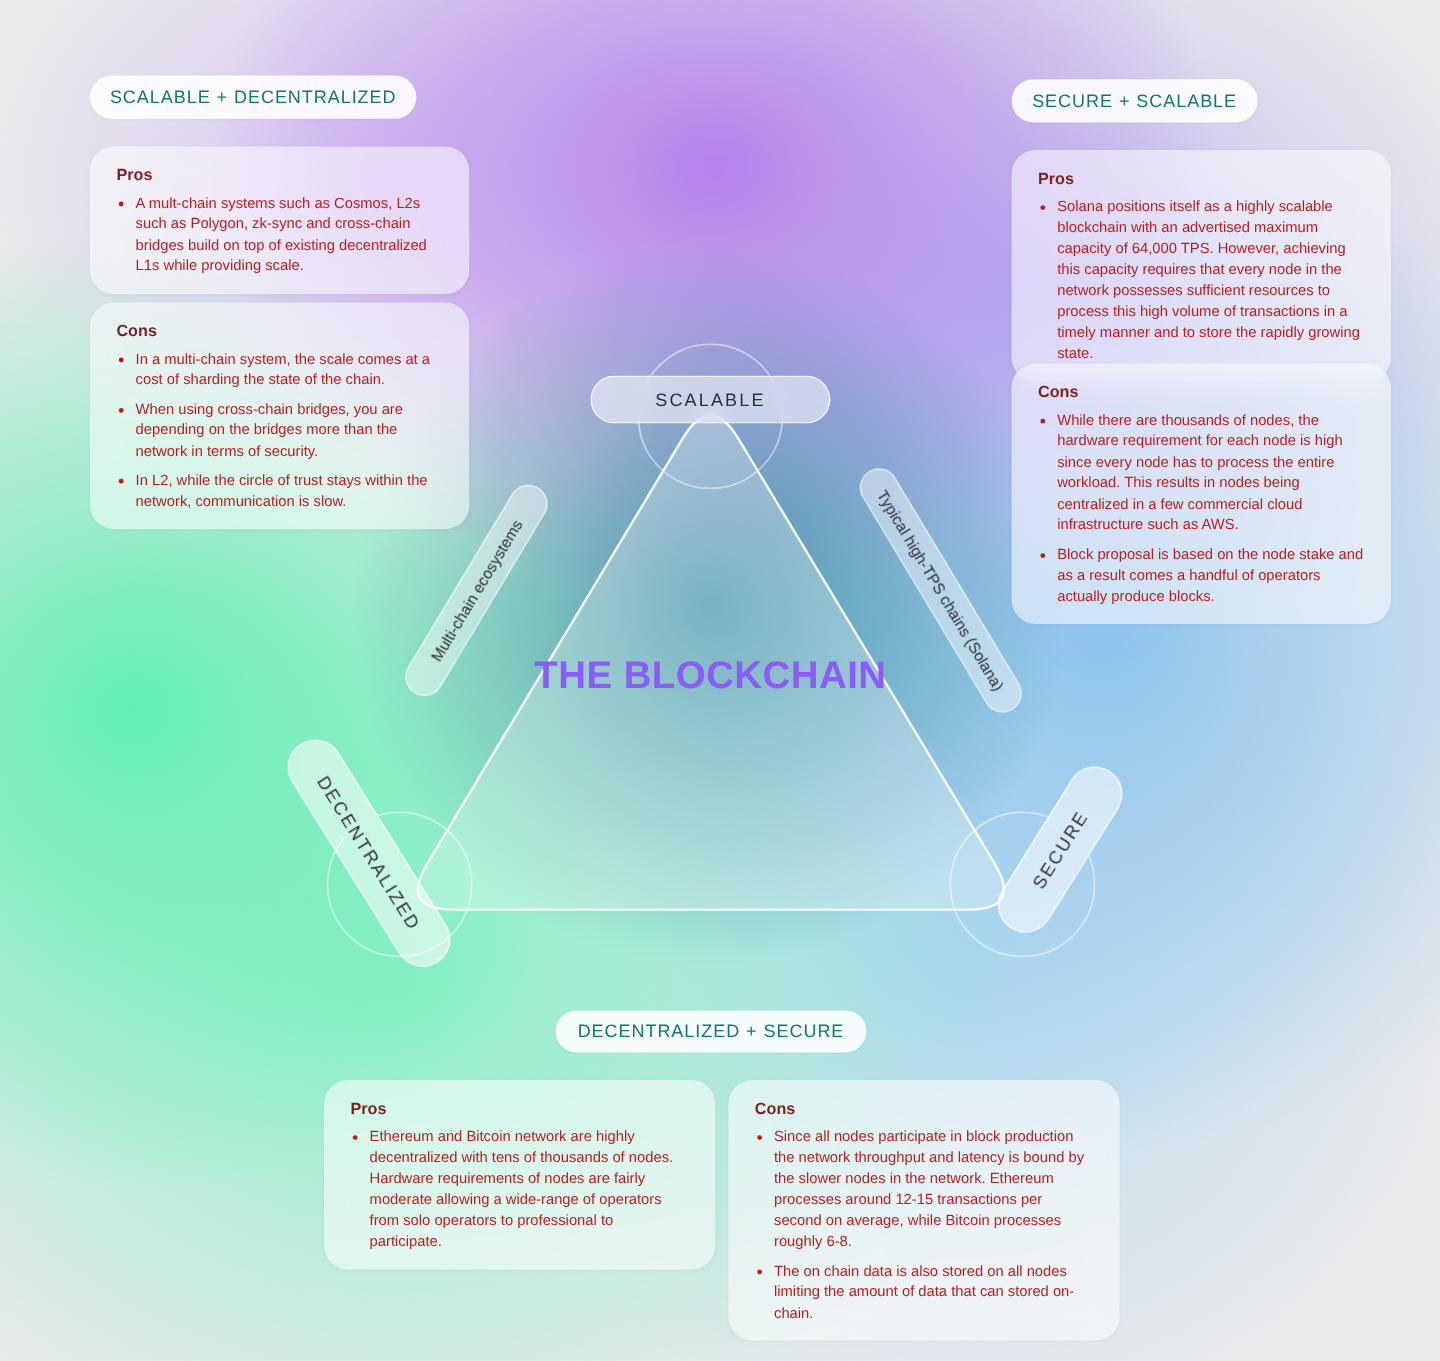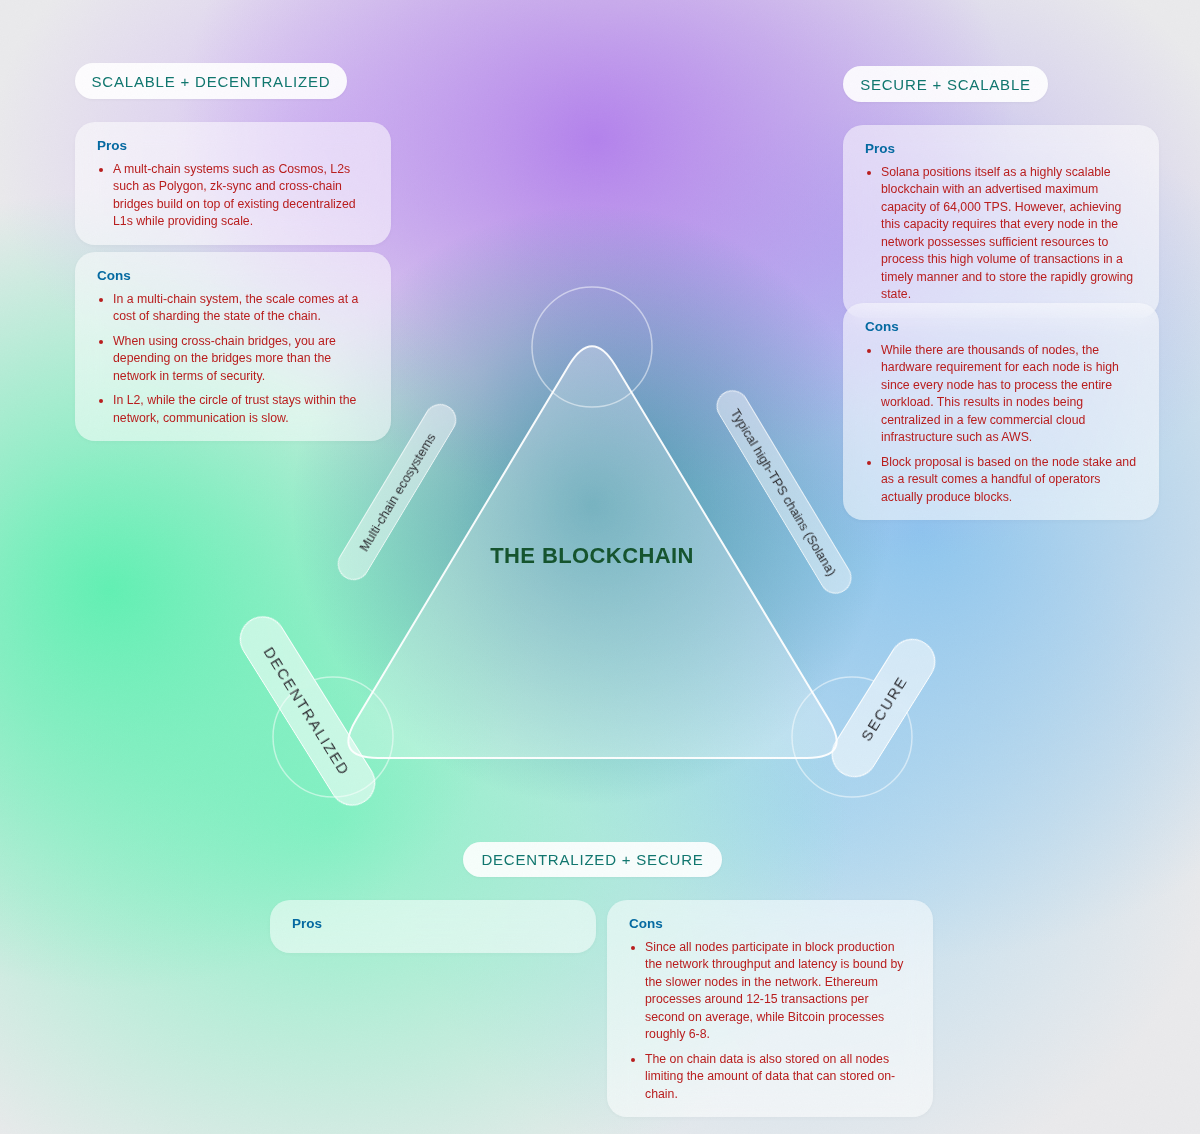--- a/index.html
+++ b/index.html
@@ -19,21 +19,21 @@
       radial-gradient(ellipse 470px 430px at 920px 530px, rgba(132,194,238,0.9) 0%, rgba(132,194,238,0) 100%),
       radial-gradient(ellipse 420px 380px at 800px 820px, rgba(158,214,242,0.65) 0%, rgba(158,214,242,0) 100%),
       linear-gradient(#eaeaec,#eaeaec);
   }
   .tri-svg{position:absolute;inset:0;}
   .tripath{fill:rgba(255,255,255,0.28);stroke:rgba(255,255,255,0.95);stroke-width:2;}
   .vcircle{fill:none;stroke:rgba(255,255,255,0.5);stroke-width:1.5;}
 
   .center-title{
     position:absolute;left:412px;top:541px;width:360px;text-align:center;
-    font-size:22px;font-weight:700;letter-spacing:0.4px;line-height:1.32;color:#14532d;
+    font-size:32px;font-weight:700;letter-spacing:0.4px;line-height:1.32;color:#8b5cf6;
   }
 
   .pill{
     position:absolute;display:flex;align-items:center;justify-content:center;
     background:rgba(255,255,255,0.55);border:1.5px solid rgba(255,255,255,0.95);
     border-radius:999px;color:#2e2e33;font-size:15px;font-weight:500;letter-spacing:1.8px;
     backdrop-filter:blur(6px);box-sizing:border-box;white-space:nowrap;
   }
   .pill-scalable{left:492px;top:313px;width:200px;height:40px;}
   .pill-decentralized{left:200px;top:688px;width:215px;height:46px;transform:rotate(58deg);}
@@ -56,21 +56,21 @@
   }
   .sp-tl{left:75px;top:63px;width:272px;height:36px;}
   .sp-tr{left:843px;top:66px;width:205px;height:36px;}
   .sp-b{left:463px;top:842px;width:259px;height:35px;}
 
   .card{
     position:absolute;background:rgba(255,255,255,0.55);border-radius:20px;
     padding:16px 22px 14px;box-sizing:border-box;backdrop-filter:blur(12px);
     box-shadow:0 1px 4px rgba(0,0,0,0.03);
   }
-  .card h3{font-size:13.5px;font-weight:700;color:#0369a1;margin:0 0 8px;}
+  .card h3{font-size:13.5px;font-weight:700;color:#7f1d1d;margin:0 0 8px;}
   .card ul{margin:0;padding-left:16px;}
   .card li{font-size:12.3px;line-height:1.42;margin-bottom:7px;color:#b91c1c;}
   .card li:last-child{margin-bottom:0;}
   .card-tl-pros{left:75px;top:122px;width:316px;}
   .card-tl-cons{left:75px;top:252px;width:316px;}
   .card-tr-pros{left:843px;top:125px;width:316px;}
   .card-tr-cons{left:843px;top:303px;width:316px;}
   .card-b-pros{left:270px;top:900px;width:326px;}
   .card-b-cons{left:607px;top:900px;width:326px;}
 
@@ -87,20 +87,23 @@
     <circle class="vcircle" cx="592" cy="347" r="60"></circle>
     <circle class="vcircle" cx="333" cy="737" r="60"></circle>
     <circle class="vcircle" cx="852" cy="737" r="60"></circle>
     <path class="tripath" d="M 615.3 365.6 L 828.8 719.4 Q 852 758 807 758 L 378 758 Q 333 758 356.2 719.4 L 568.8 365.6 Q 592 327 615.3 365.6 Z"></path>
   </svg>
 
   <div class="center-title">
     <div>THE BLOCKCHAIN</div>
   </div>
 
+  <div class="pill pill-scalable">
+    <span>SCALABLE</span>
+  </div>
   <div class="pill pill-decentralized">
     <span>DECENTRALIZED</span>
   </div>
   <div class="pill pill-secure">
     <span>SECURE</span>
   </div>
 
   <div class="edge-label edge-left">
     <span>Multi-chain ecosystems</span>
   </div>
@@ -141,20 +144,23 @@
       <li>While there are thousands of nodes, the hardware requirement for each node is high since every node has to process the entire workload. This results in nodes being centralized in a few commercial cloud infrastructure such as AWS.</li>
       <li>Block proposal is based on the node stake and as a result comes a handful of operators actually produce blocks.</li>
     </ul>
   </div>
 
   <div class="section-pill sp-b">
     <span>DECENTRALIZED + SECURE</span>
   </div>
   <div class="card card-b-pros">
     <h3>Pros</h3>
+    <ul>
+      <li>Ethereum and Bitcoin network are highly decentralized with tens of thousands of nodes. Hardware requirements of nodes are fairly moderate allowing a wide-range of operators from solo operators to professional to participate.</li>
+    </ul>
   </div>
   <div class="card card-b-cons">
     <h3>Cons</h3>
     <ul>
       <li>Since all nodes participate in block production the network throughput and latency is bound by the slower nodes in the network. Ethereum processes around 12-15 transactions per second on average, while Bitcoin processes roughly 6-8.</li>
       <li>The on chain data is also stored on all nodes limiting the amount of data that can stored on-chain.</li>
     </ul>
   </div>
 
   <svg class="noise" width="1200" height="1134" aria-hidden="true">

